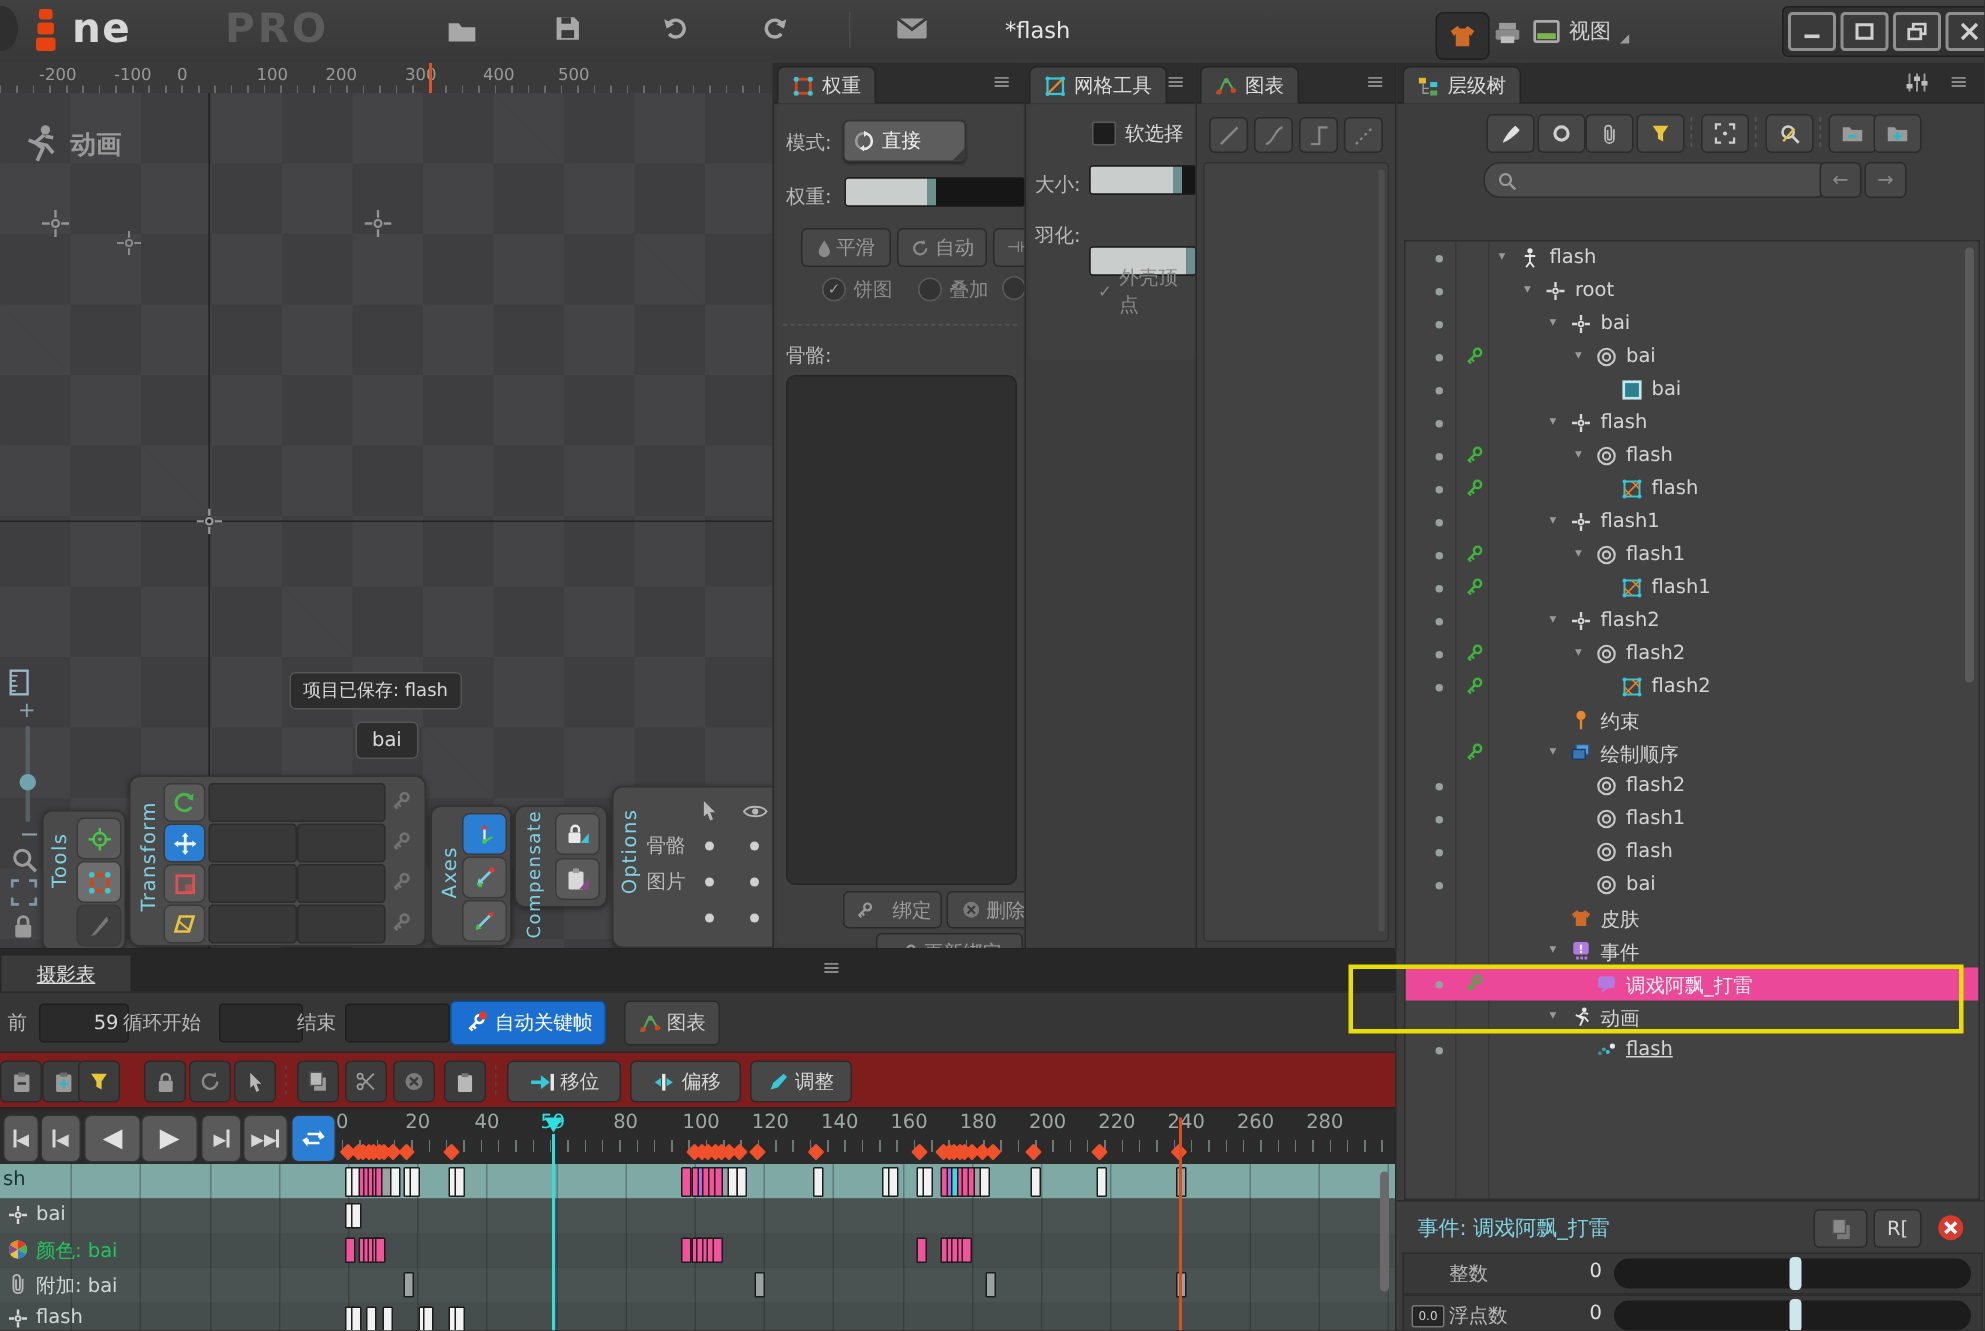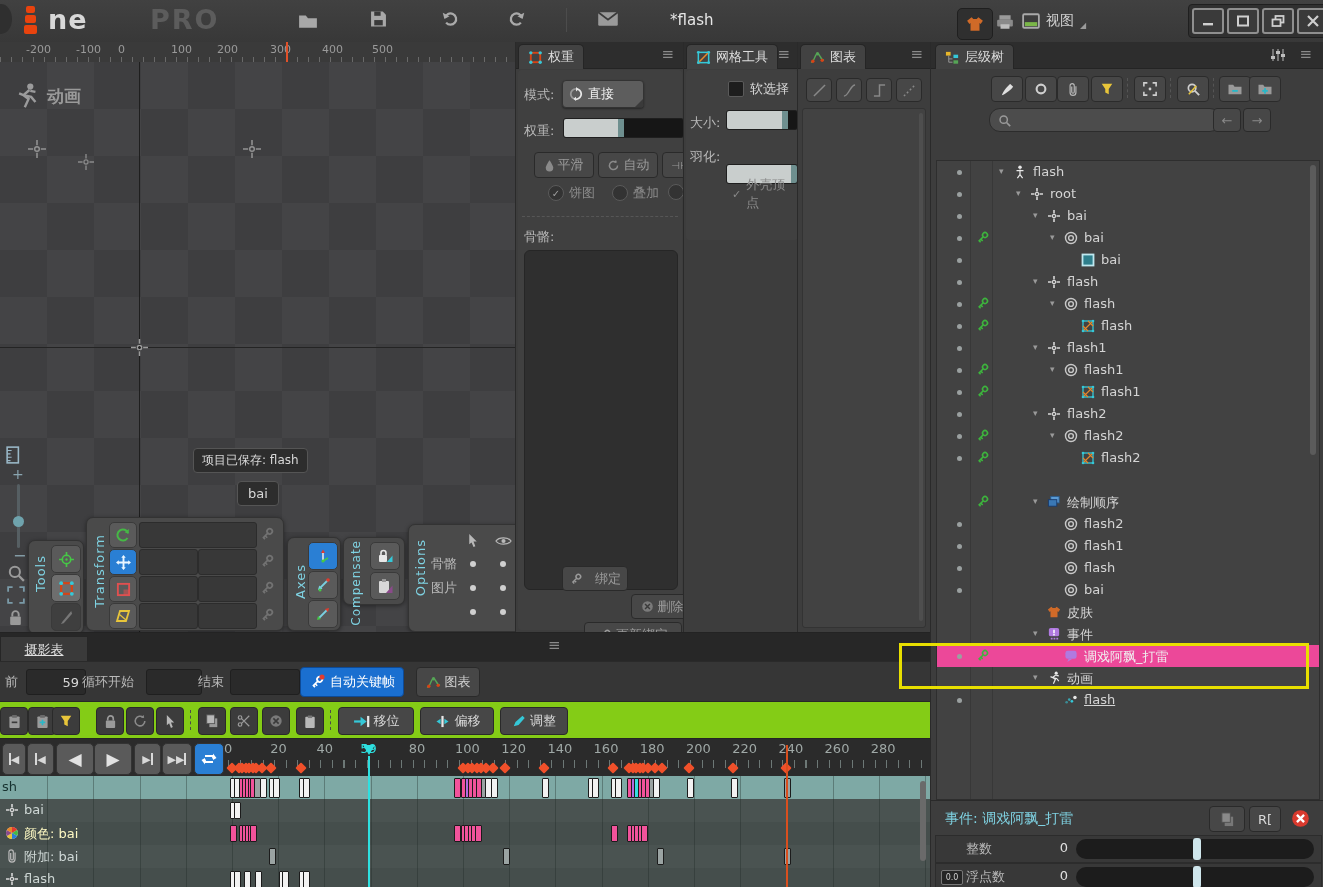--- a/index.html
+++ b/index.html
@@ -426,21 +426,21 @@
         <span class="cbox"></span>
           <span class="dimlbl">叠加</span>
       </div>
       <div class="abs" style="left:150px;top:114px;display:flex;align-items:center;gap:5px;">
           <span class="cbox"></span>
         </div>
       <div class="abs" style="left:4px;top:146px;width:156px;border-top:1px dashed #565656;"></div>
       <span class="abs lbl" style="left:6px;top:158px;"></span>
       <span class="abs lbl" style="left:6px;top:158px;text-align:center;">骨骼:</span>
       <div class="abs" style="left:6px;top:180px;width:152px;height:338px;background:#2f2f2f;border:1px solid #262626;border-radius:6px;"></div>
-      <div class="abs gbtn" style="left:44px;top:496px;width:64px;height:23px;gap:12px;">
+      <div class="abs gbtn" style="left:44px;top:524px;width:64px;height:23px;gap:12px;">
         <span class="ic" style="width:14px;height:14px;"><svg viewBox="0 0 16 16">
               <g transform="rotate(45 8 8)" stroke="#9a9a9a" stroke-width="1.7" fill="none">
                 <circle cx="8" cy="4.2" r="2.6"></circle>
                 <path d="M8 6.8v7M8 10.5h2.8M8 13h2.2"></path>
               </g>
             </svg></span>
         <span>绑定</span>
       </div>
       <div class="abs gbtn" style="left:113px;top:524px;width:60px;height:23px;">
         <span class="ic" style="width:13px;height:13px;"><svg viewBox="0 0 16 16">
@@ -791,20 +791,27 @@
           <span class="ic abs" style="left: 144px; top: 4px; width: 14px; height: 14px;"><svg viewBox="0 0 14 14">
               <rect x="2" y="2" width="10" height="10" fill="none" stroke="#35c8d8" stroke-width="1.3"></rect>
               <path d="M2 12 12 2M2 7l5 5M7 2l5 5" stroke="#e8872a" stroke-width="1.1"></path>
               <circle cx="2" cy="2" r="1.3" fill="#35c8d8"></circle>
               <circle cx="12" cy="2" r="1.3" fill="#35c8d8"></circle>
               <circle cx="2" cy="12" r="1.3" fill="#35c8d8"></circle>
               <circle cx="12" cy="12" r="1.3" fill="#35c8d8"></circle>
             </svg></span>
           <span class="trow-label" style="left: 164px;">flash2</span>
         </div>
+        <div class="tree-row" style="top: 308px;">
+          <span class="ic abs" style="left: 110px; top: 4px; width: 14px; height: 14px;"><svg viewBox="0 0 12 16">
+              <circle cx="6" cy="4.5" r="3.5" fill="#e8872a"></circle>
+              <path d="M6 8v7" stroke="#e8872a" stroke-width="1.8"></path>
+            </svg></span>
+          <span class="trow-label" style="left: 130px;">约束</span>
+        </div>
         <div class="tree-row" style="top: 330px;">
           <span class="ic abs" style="left: 38px; top: 3px; width: 15px; height: 15px;"><svg viewBox="0 0 16 16">
               <g transform="rotate(45 8 8)" stroke="#3db53d" stroke-width="1.7" fill="none">
                 <circle cx="8" cy="4.2" r="2.6"></circle>
                 <path d="M8 6.8v7M8 10.5h2.8M8 13h2.2"></path>
               </g>
             </svg></span>
           <span class="tarrow" style="left: 96px;">▾</span>
           <span class="ic abs" style="left: 110px; top: 4px; width: 14px; height: 14px;"><svg viewBox="0 0 15 15">
               <rect x="4" y="1.5" width="9" height="7" fill="#5b9bd5" stroke="#2a5a8a"></rect>
@@ -961,21 +968,21 @@
         <span class="ic" style="width:15px;height:15px;"><svg viewBox="0 0 16 16">
               <path d="M1 13C5 13 5 4 8 4s3 7 7 7" fill="none" stroke="#56a556" stroke-width="1.5"></path>
               <circle cx="3" cy="12" r="1.8" fill="#d84315"></circle>
               <circle cx="8" cy="4" r="1.8" fill="#56a556"></circle>
               <circle cx="13" cy="11" r="1.8" fill="#d84315"></circle>
             </svg></span>
         <span>图表</span>
       </div>
     </div>
 
-    <div class="abs" style="left:0;top:68px;width:930px;height:37px;background:#84cc16;border-top:1px solid #282828;">
+    <div class="abs" style="left:0;top:68px;width:930px;height:37px;background:#7f1d1d;border-top:1px solid #282828;">
       <div class="tbtn" style="left:0px;top:5px;">
           <span class="ic" style="width:13px;height:15px;"><svg viewBox="0 0 14 16">
               <rect x="1.5" y="2.5" width="11" height="12.5" rx="1" fill="#9a9a9a"></rect>
               <rect x="4.5" y="1" width="5" height="3" fill="#6a6a6a"></rect>
               <rect x="4" y="8" width="6" height="1.8" fill="#3a3a3a"></rect>
             </svg></span>
         </div>
       <div class="tbtn" style="left:28px;top:5px;">
           <span class="ic" style="width:13px;height:15px;"><svg viewBox="0 0 14 16">
               <rect x="1.5" y="2.5" width="11" height="12.5" rx="1" fill="#9a9a9a"></rect>
@@ -1213,21 +1220,21 @@
         <div class="track" style="top: 46px; background: rgb(69, 78, 76);">
           <span class="ic abs" style="left: 5px; top: 4px; width: 14px; height: 14px;"><svg viewBox="0 0 14 14">
               <circle cx="7" cy="7" r="6" fill="#d8d8d8"></circle>
               <path d="M7 7 7 1A6 6 0 0 1 12.2 4z" fill="#e23b2e"></path>
               <path d="M7 7l5.2-3a6 6 0 0 1 0 6z" fill="#46b846"></path>
               <path d="M7 7l5.2 3A6 6 0 0 1 7 13z" fill="#2a7fd4"></path>
               <path d="M7 7v6a6 6 0 0 1-5.2-3z" fill="#e8c53a"></path>
               <path d="M7 7 1.8 10a6 6 0 0 1 0-6z" fill="#8a4a8a"></path>
               <path d="M7 7 1.8 4A6 6 0 0 1 7 1z" fill="#e8872a"></path>
             </svg></span>
-          <span style="position: absolute; left: 24px; top: 3px; font-size: 13px; color: #fef9c3;">颜色: bai</span>
+          <span style="position: absolute; left: 24px; top: 3px; font-size: 13px; color: #22c55e;">颜色: bai</span>
           <div class="tkey" style="left: 230px; top: 3px; height: 15px; background: rgb(242, 83, 155); z-index: 3;"></div>
           <div class="tkey" style="left: 239.24px; top: 3px; height: 15px; background: rgb(242, 83, 155); z-index: 3;"></div>
           <div class="tkey" style="left: 242.012px; top: 3px; height: 15px; background: rgb(242, 83, 155); z-index: 3;"></div>
           <div class="tkey" style="left: 244.784px; top: 3px; height: 15px; background: rgb(242, 83, 155); z-index: 3;"></div>
           <div class="tkey" style="left: 247.556px; top: 3px; height: 15px; background: rgb(242, 83, 155); z-index: 3;"></div>
           <div class="tkey" style="left: 250.328px; top: 3px; height: 15px; background: rgb(242, 83, 155); z-index: 3;"></div>
           <div class="tkey" style="left: 454.07px; top: 3px; height: 15px; background: rgb(242, 83, 155); z-index: 3;"></div>
           <div class="tkey" style="left: 461px; top: 3px; height: 15px; background: rgb(242, 83, 155); z-index: 3;"></div>
           <div class="tkey" style="left: 464.465px; top: 3px; height: 15px; background: rgb(242, 83, 155); z-index: 3;"></div>
           <div class="tkey" style="left: 467.93px; top: 3px; height: 15px; background: rgb(242, 83, 155); z-index: 3;"></div>

